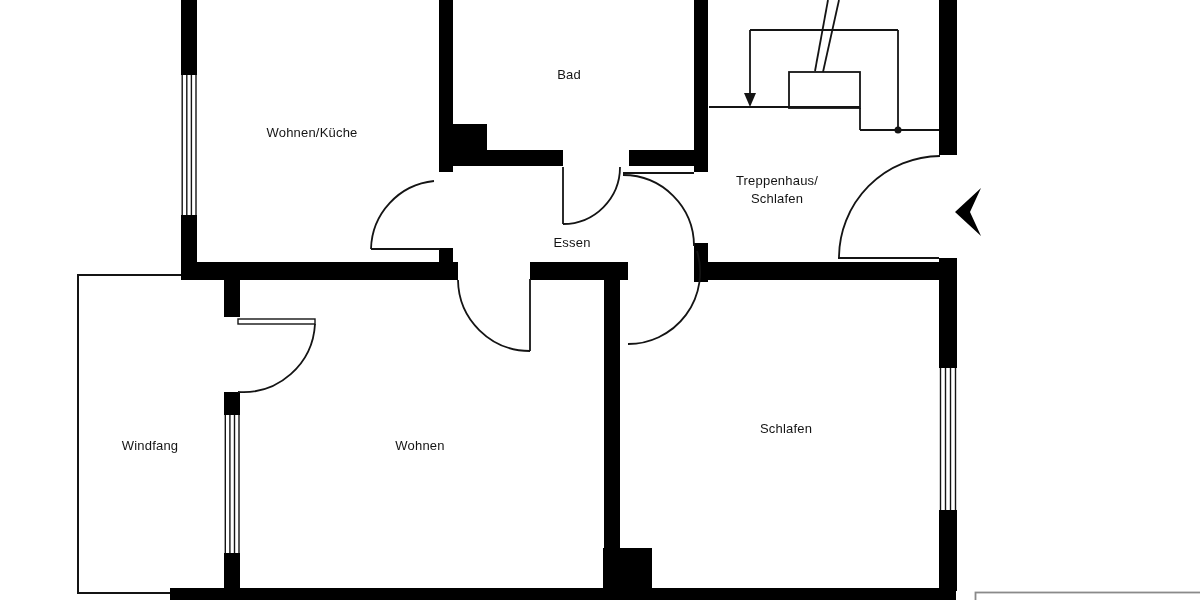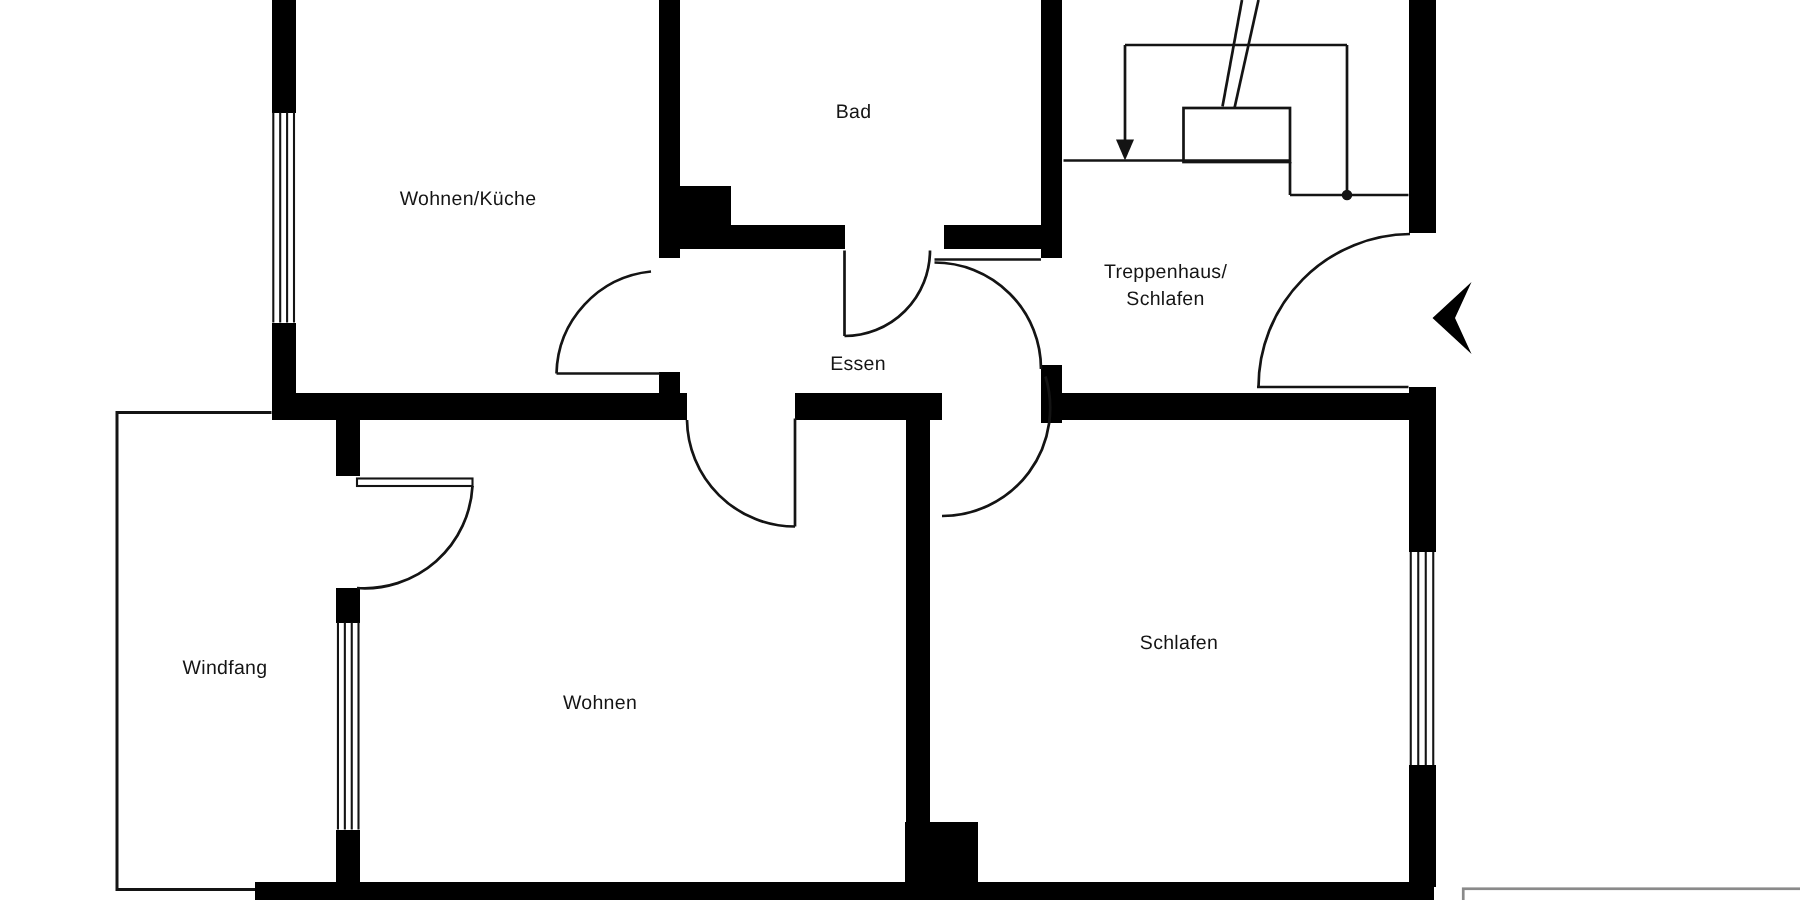--- a/index.html
+++ b/index.html
@@ -141,16 +141,16 @@
 
   <div class="room-label two-line" style="left:777px;top:190px;">
     <span>Treppenhaus/</span><br>
     <span>Schlafen</span>
   </div>
 
   <div class="room-label" style="left:572px;top:242px;">Essen</div>
 
   <div class="room-label" style="left:150px;top:445px;">Windfang</div>
 
-  <div class="room-label" style="left:400px;top:445px;margin-top:23px;">Wohnen</div>
+  <div class="room-label" style="left:420px;top:445px;">Wohnen</div>
 
   <div class="room-label" style="left:786px;top:428px;">Schlafen</div>
 </div>
 
 </body></html>

